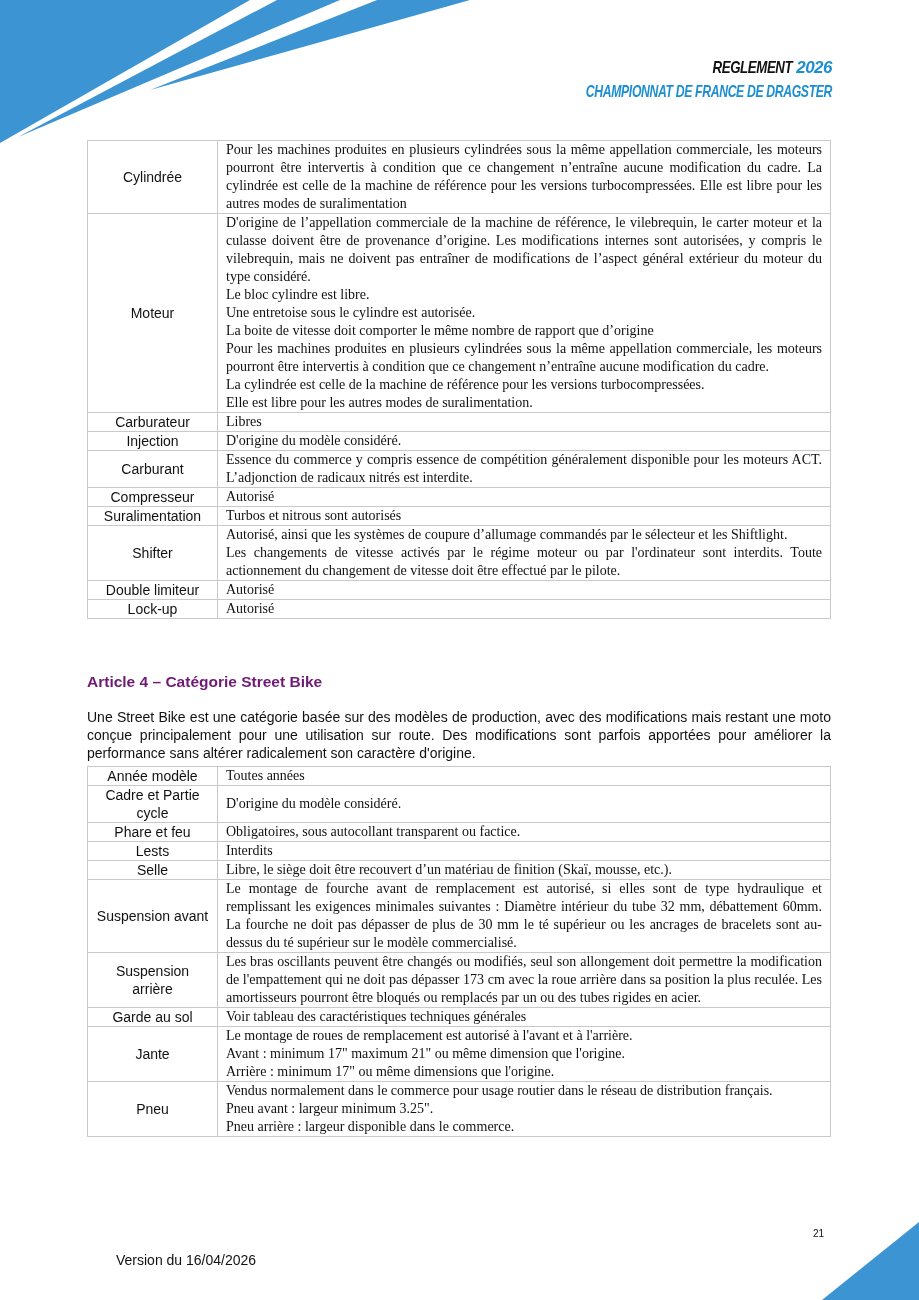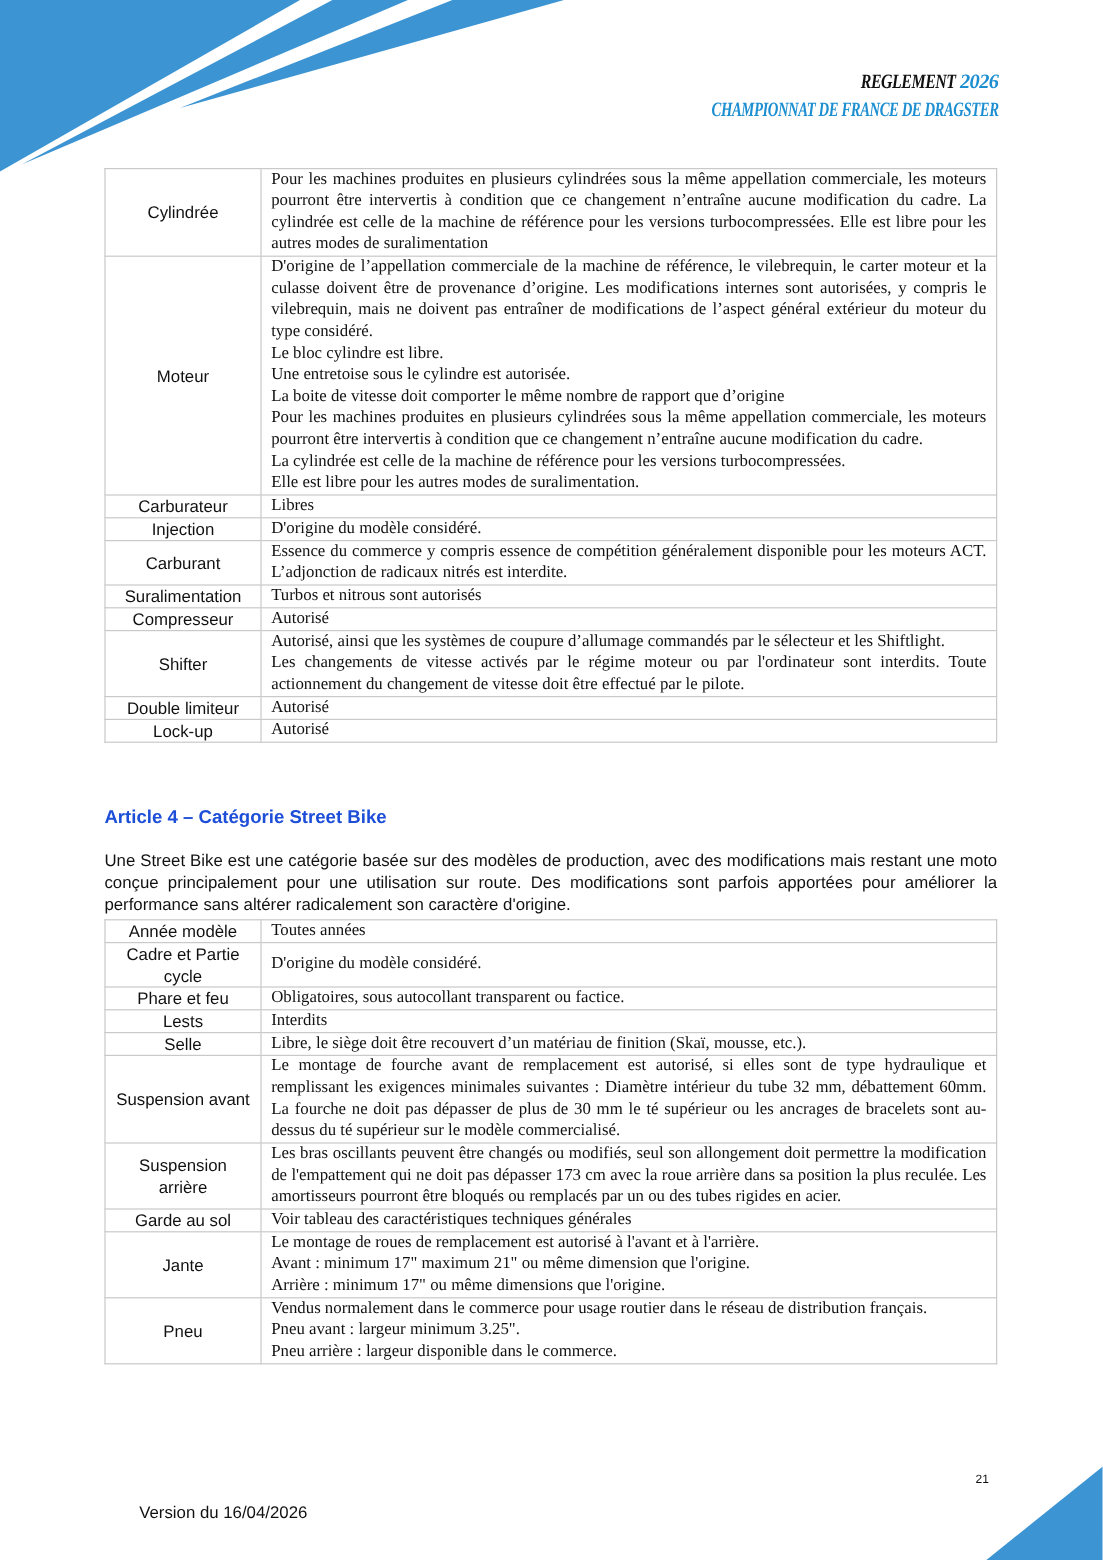--- a/index.html
+++ b/index.html
@@ -4,21 +4,21 @@
 <style>
   html, body { margin: 0; padding: 0; }
   body {
     width: 919px; height: 1300px; position: relative; overflow: hidden;
     background: #ffffff; color: #111;
     font-family: "Liberation Sans", "DejaVu Sans", sans-serif;
   }
   .deco { position: absolute; left: 0; top: 0; }
   .header {
     position: absolute; right: 87px; top: 56px; text-align: right;
-    font-family: Liberation Serif, serif; font-weight: bold; font-style: italic;
+    font-family: Liberation Sans, sans-serif; font-weight: bold; font-style: italic;
     letter-spacing: -0.5px; line-height: 24px;
   }
   .header .l1 { font-size: 17px; }
   .header .l1 .k { color: #111; transform: scaleX(0.78); display: inline-block; transform-origin: right; }
   .header .l1 .y { color: #1d8fd1; }
   .header .l2 { font-size: 17px; color: #1d8fd1; display: inline-block; transform: scaleX(0.72); transform-origin: right; white-space: nowrap; }
   table.spec {
     position: absolute; left: 87px; width: 744px; border-collapse: collapse;
     font-size: 14px; line-height: 18px;
   }
@@ -27,21 +27,21 @@
   }
   table.spec td.k { width: 113px; text-align: center; }
   table.spec td.v { text-align: justify; }
   table.spec td.v div { text-align: justify; text-align-last: left; font-family: Liberation Serif, serif; }
   .t1 { top: 140px; }
   .t2 { top: 766px; border-radius: 17px; }
   .article {
     position: absolute; left: 87px; top: 672px; width: 744px;
   }
   .article h2 {
-    margin: 0; color: #1d4ed8; font-size: 15.5px; font-weight: bold; line-height: 20px;
+    margin: 0; color: #701a75; font-size: 15.5px; font-weight: bold; line-height: 20px;
   }
   .article p {
     margin: 16px 0 0 0; font-size: 14px; line-height: 18px; text-align: justify; text-align-last: left;
   }
   .footer-left { position: absolute; left: 116px; top: 1228px; font-size: 14px; margin-top: 24px; }
   .footer-right { position: absolute; left: 813px; top: 1228px; font-size: 10px; }
   .deco-br { position: absolute; right: 0; bottom: 0; }
 </style>
 </head>
 <body>
@@ -92,29 +92,29 @@
           <div>D'origine du modèle considéré.</div>
         </td>
       </tr>
       <tr>
         <td class="k">Carburant</td>
         <td class="v">
           <div>Essence du commerce y compris essence de compétition généralement disponible pour les moteurs ACT. L’adjonction de radicaux nitrés est interdite.</div>
         </td>
       </tr>
       <tr>
+        <td class="k">Compresseur</td>
+        <td class="v">
+          <div>Autorisé</div>
+        </td>
+      </tr>
+      <tr>
         <td class="k">Suralimentation</td>
         <td class="v">
           <div>Turbos et nitrous sont autorisés</div>
-        </td>
-      </tr>
-      <tr>
-        <td class="k">Compresseur</td>
-        <td class="v">
-          <div>Autorisé</div>
         </td>
       </tr>
       <tr>
         <td class="k">Shifter</td>
         <td class="v">
           <div>Autorisé, ainsi que les systèmes de coupure d’allumage commandés par le sélecteur et les Shiftlight.</div>
           <div>Les changements de vitesse activés par le régime moteur ou par l'ordinateur sont interdits. Toute actionnement du changement de vitesse doit être effectué par le pilote.</div>
         </td>
       </tr>
       <tr>

